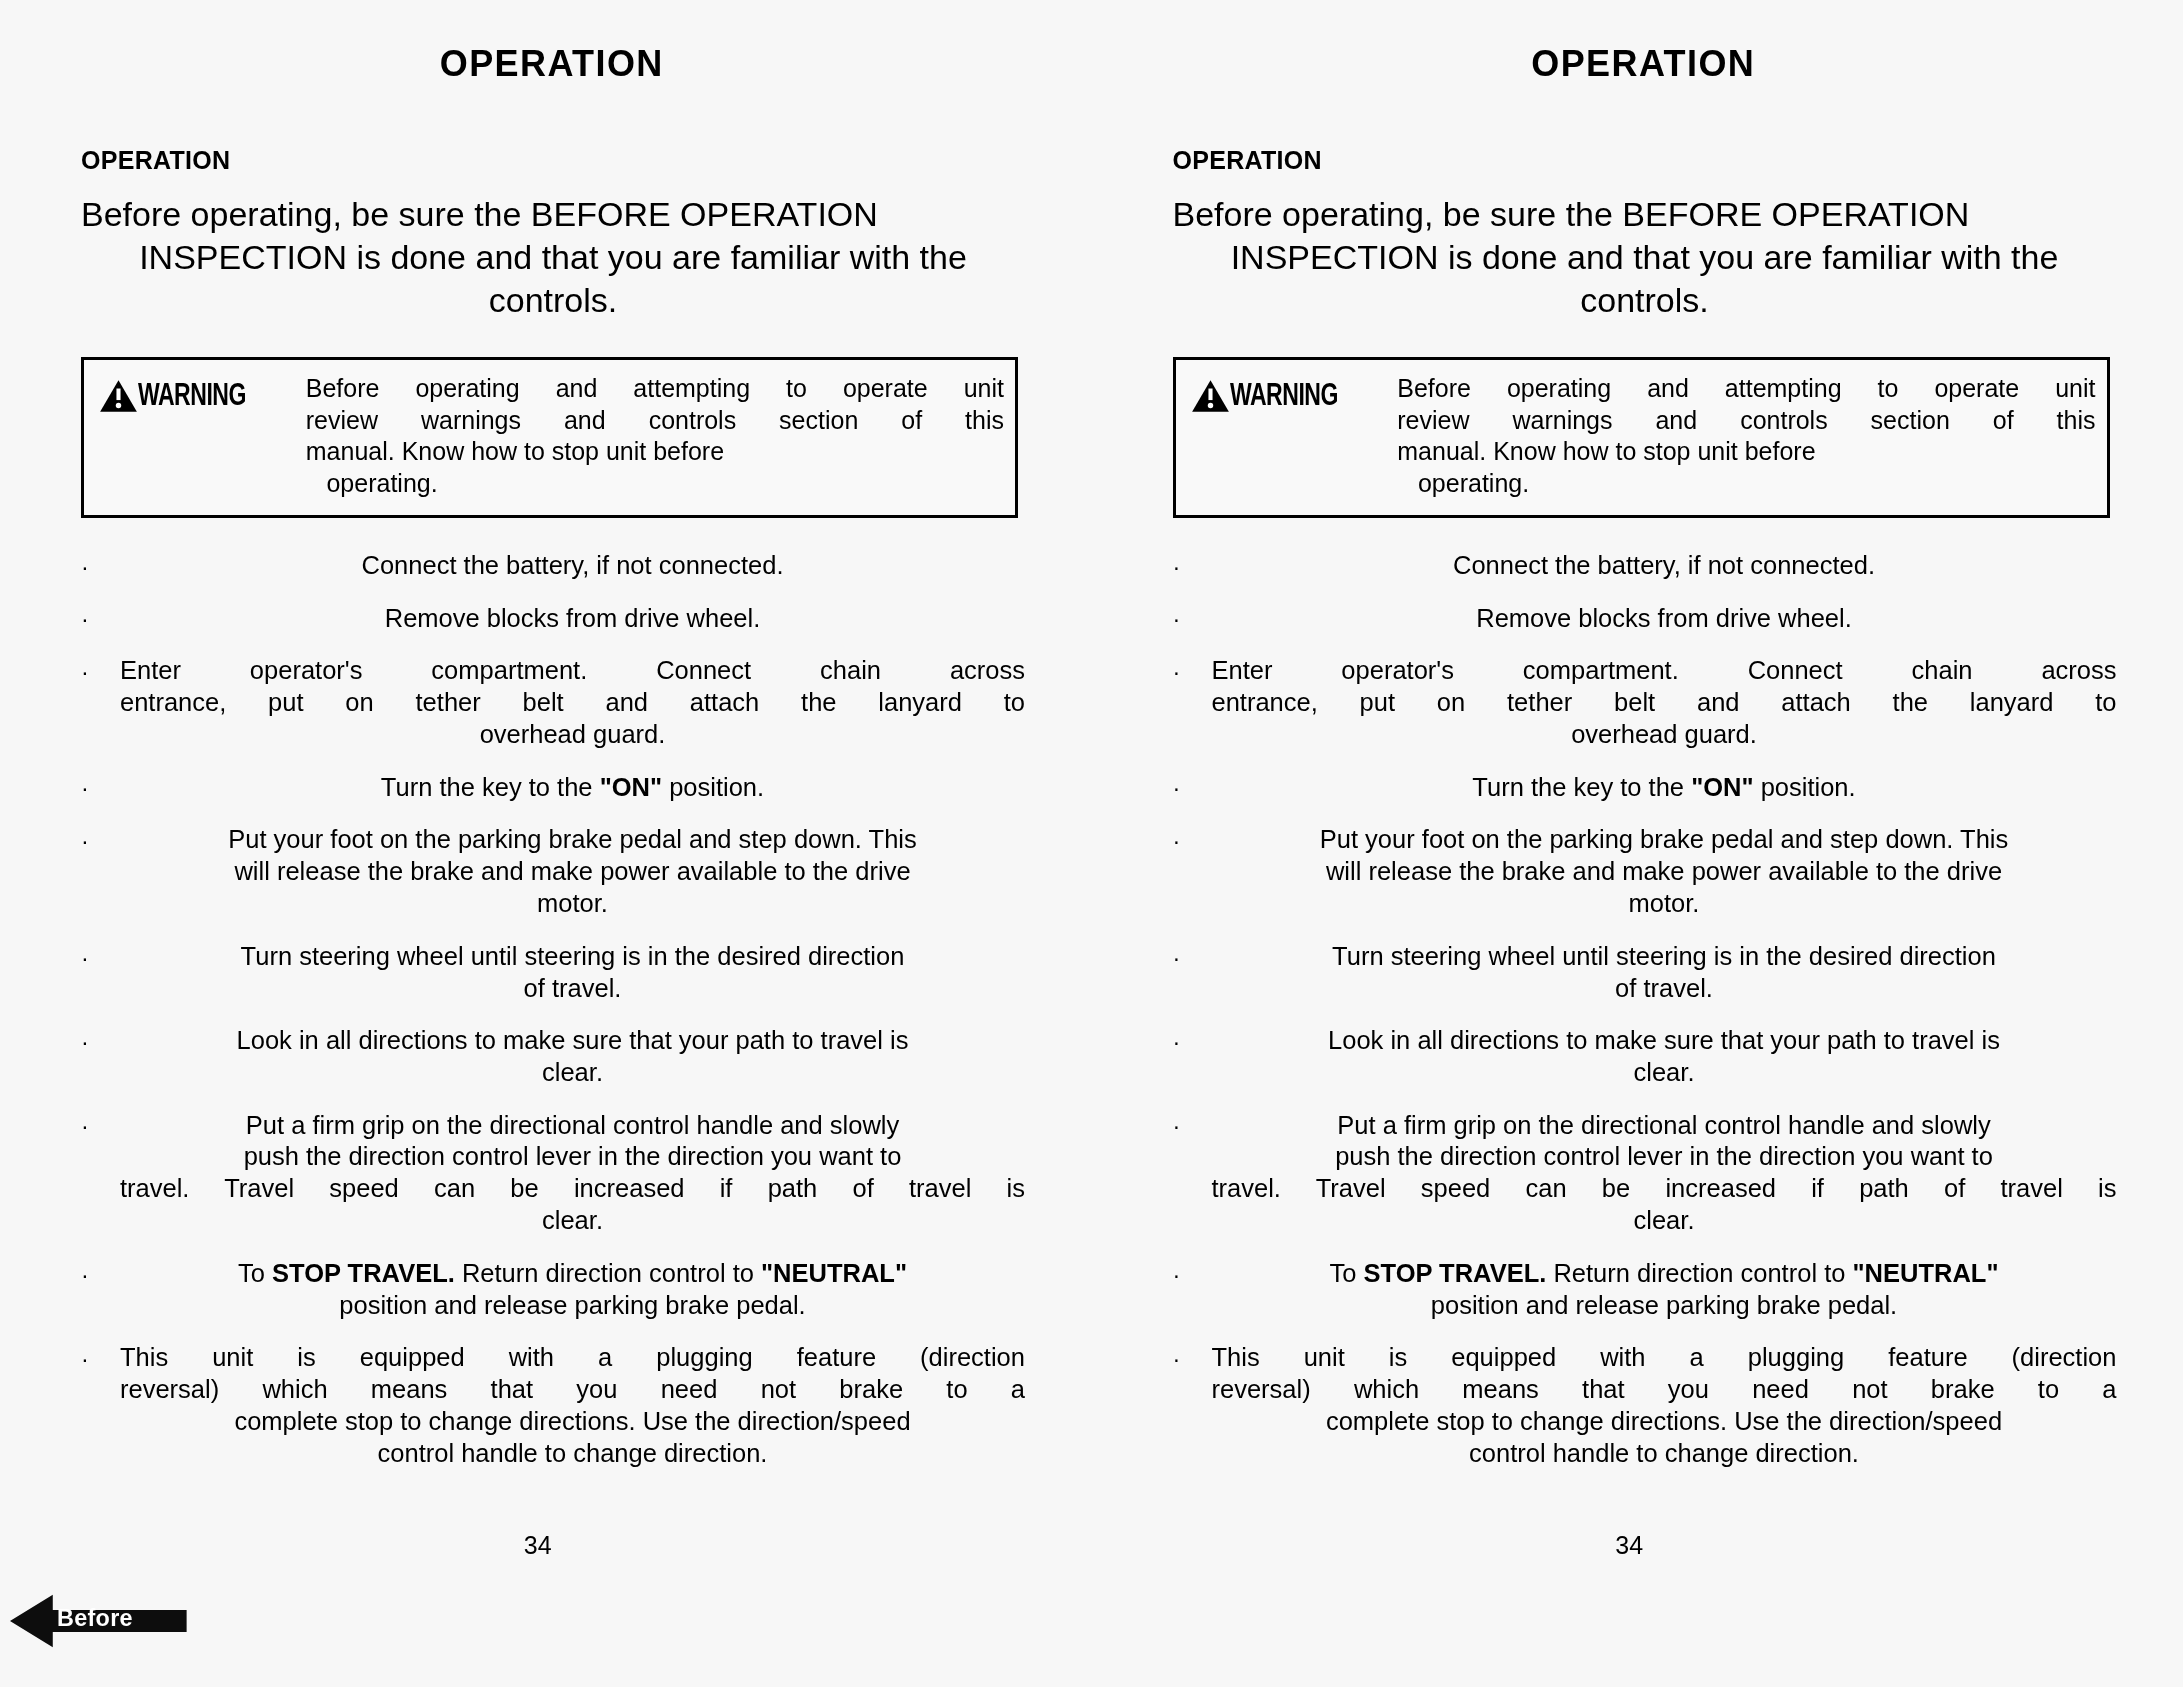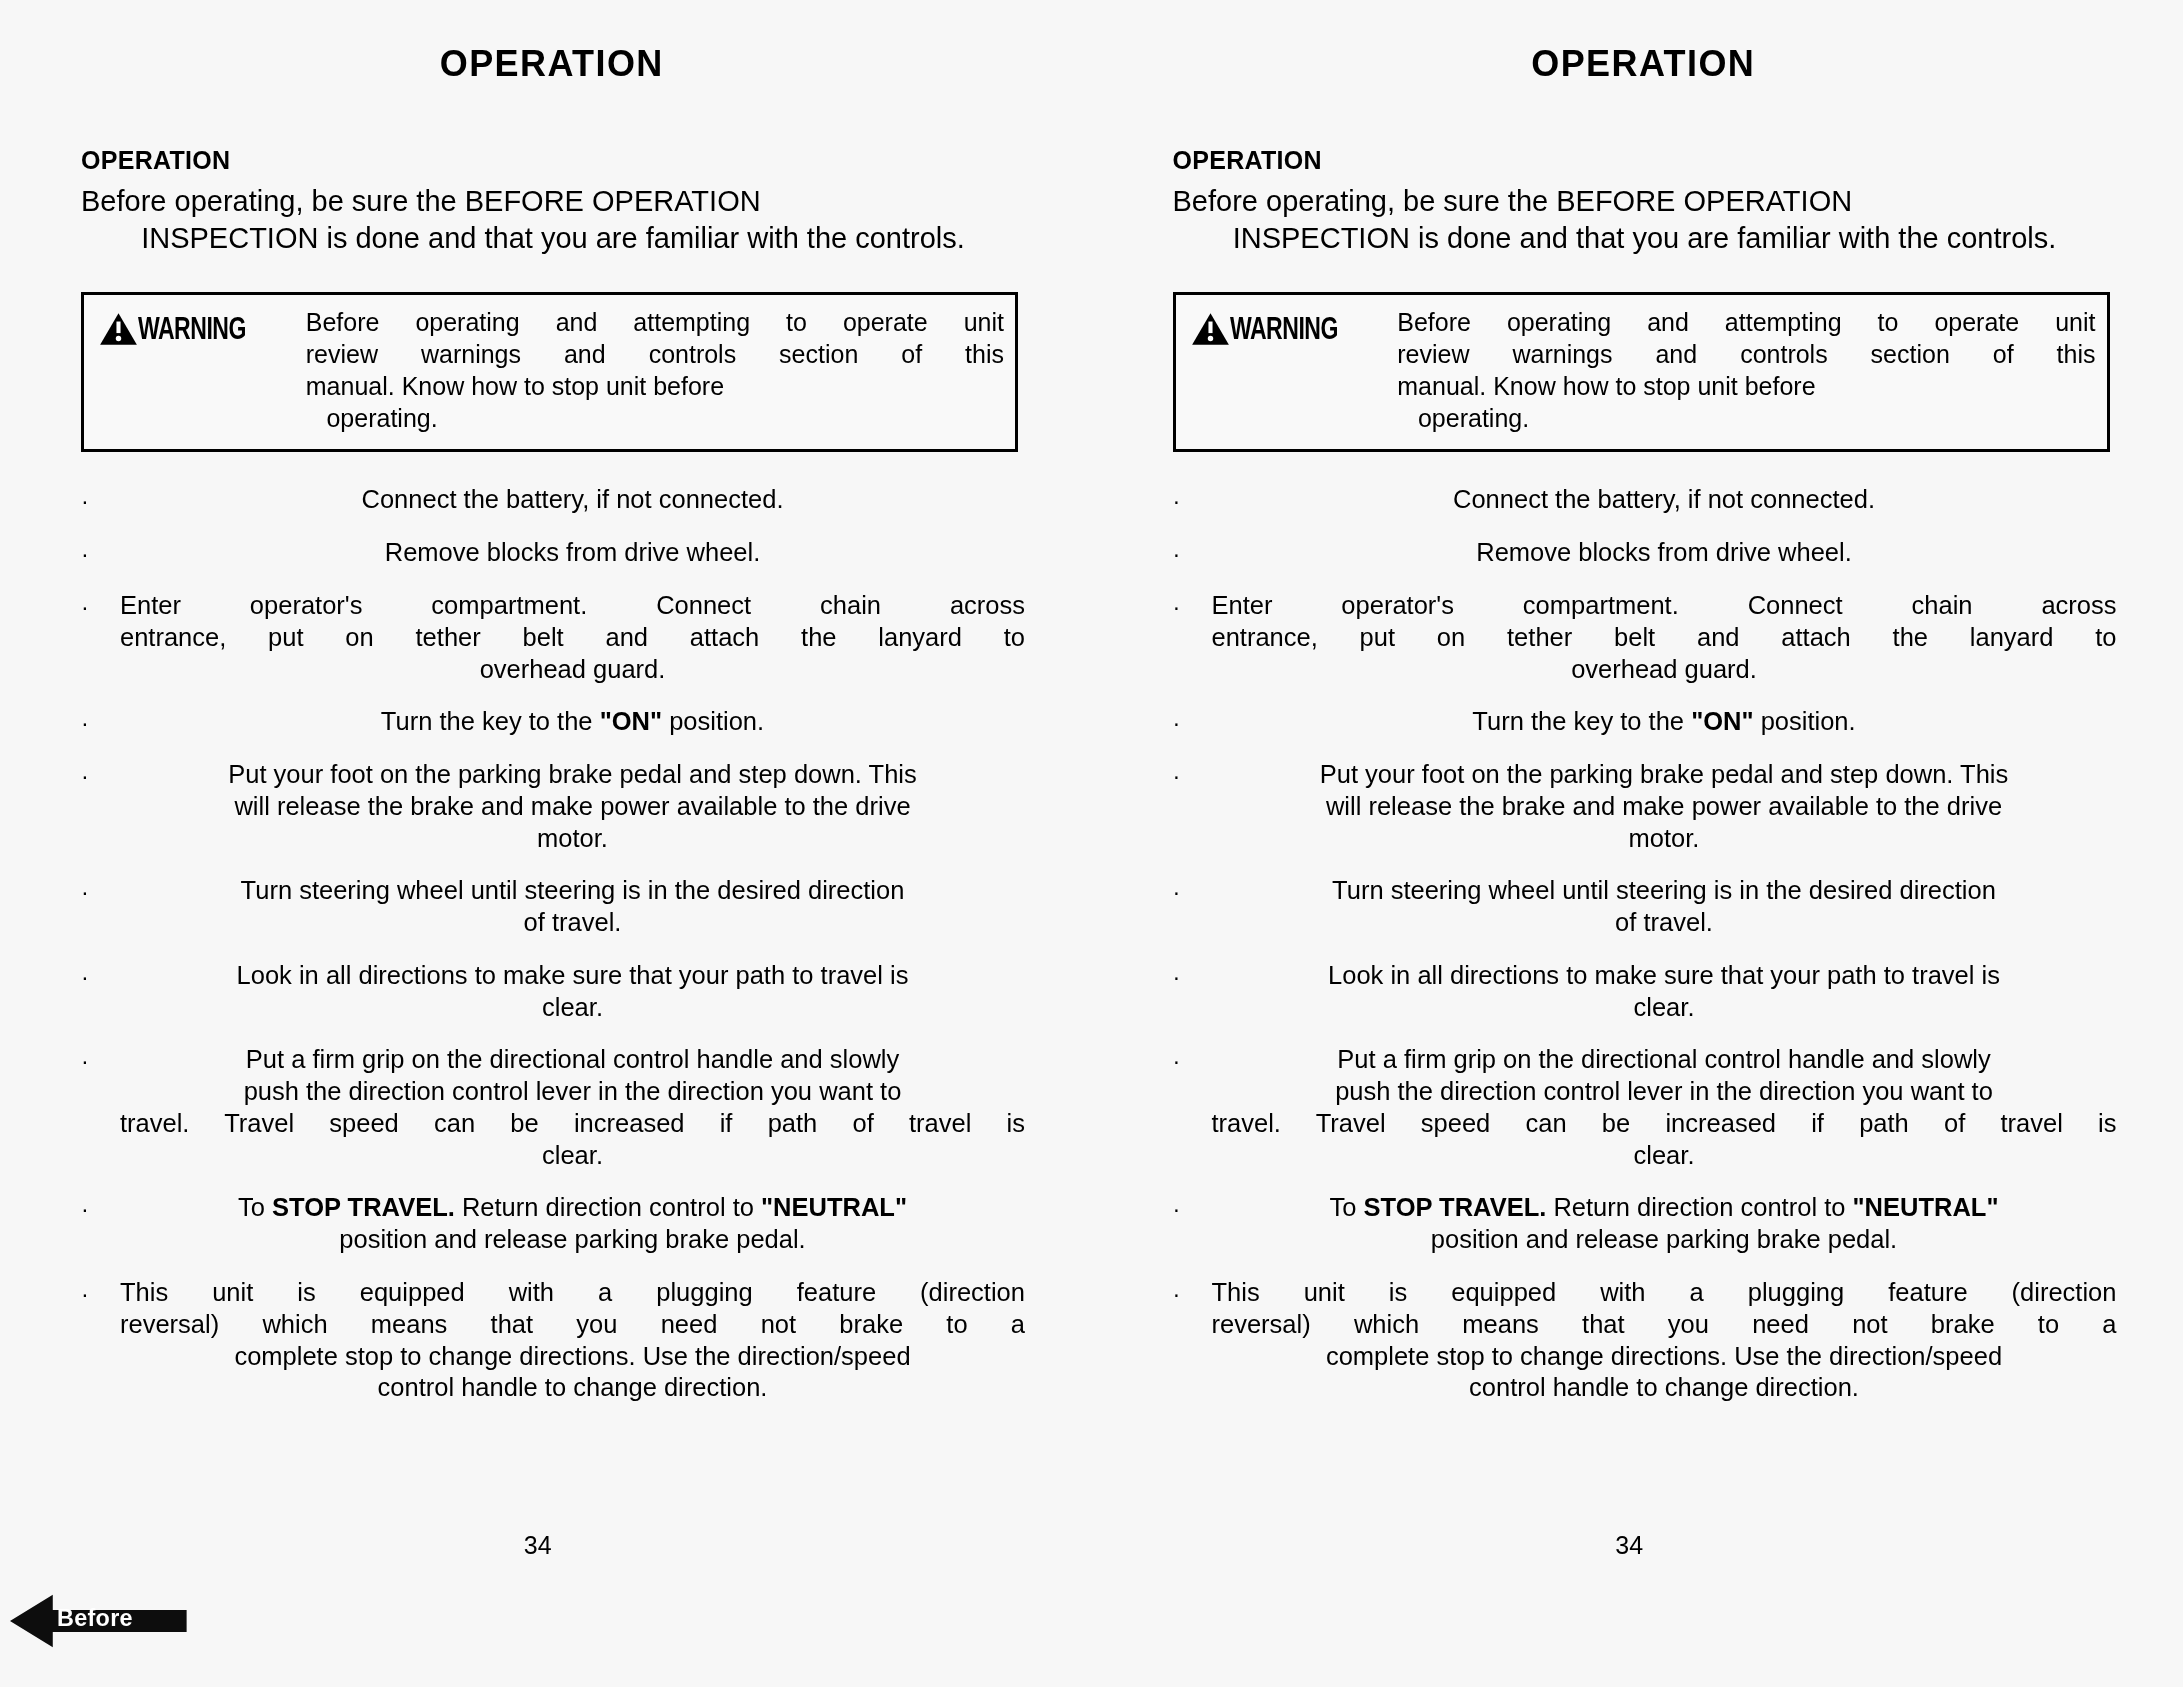--- a/index.html
+++ b/index.html
@@ -50,25 +50,25 @@
   }
 
   .section-heading {
     font-size: 25px;
     font-weight: bold;
     letter-spacing: 0.3px;
     margin-top: 61px;
   }
 
   .intro-para {
-    font-size: 29px;
+    font-size: 34px;
     line-height: 1.26;
     text-align: justify;
     text-justify: inter-word;
-    margin-top: 8px;
+    margin-top: 18px;
     width: 944px;
   }
   .intro-para .lastline {
     display: block;
     text-align: center;
   }
 
   
   .warning-box {
     margin-top: 36px;
@@ -77,21 +77,21 @@
     border: 3.4px solid #000;
     background: #f9f9f9;
     padding: 11px 11px 15px 15px;
     display: flex;
     align-items: flex-start;
   }
 
   .warning-label {
     flex: 0 0 auto;
     display: flex;
-    align-items: center;
+    align-items: flex-end;
     padding-top: 4.1px;
     padding-right: 18px;
   }
 
   .warn-triangle {
     width: 39px;
     height: 34px;
     display: block;
   }
 

